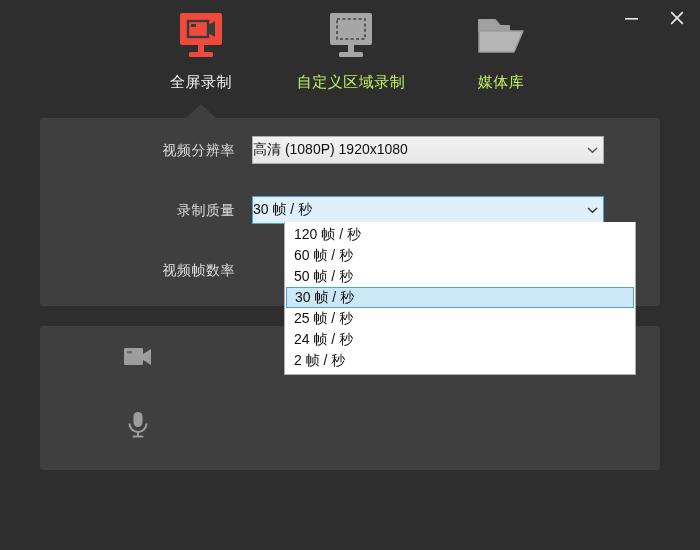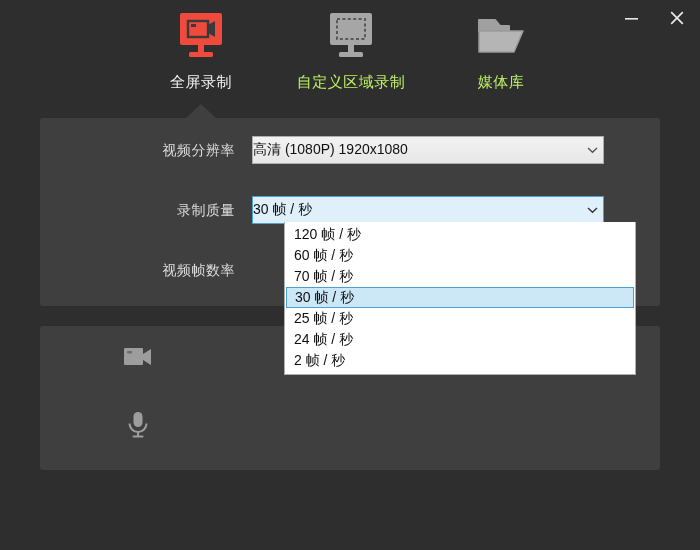--- a/index.html
+++ b/index.html
@@ -215,21 +215,21 @@
           <rect x="13" y="21" width="2" height="5" fill="#9d9d9d"></rect>
           <rect x="8.5" y="25.5" width="11" height="2" rx="1" fill="#9d9d9d"></rect>
         </svg>
       </div>
     </div>
   </div>
 
   <div class="droplist">
     <div class="opt">120 帧 / 秒</div>
     <div class="opt">60 帧 / 秒</div>
-    <div class="opt">70 帧 / 秒</div>
+    <div class="opt">50 帧 / 秒</div>
     <div class="opt sel">30 帧 / 秒</div>
     <div class="opt">25 帧 / 秒</div>
     <div class="opt">24 帧 / 秒</div>
     <div class="opt">2 帧 / 秒</div>
   </div>
 
   <div class="sep"></div>
   <div class="bottombar">
 
     

